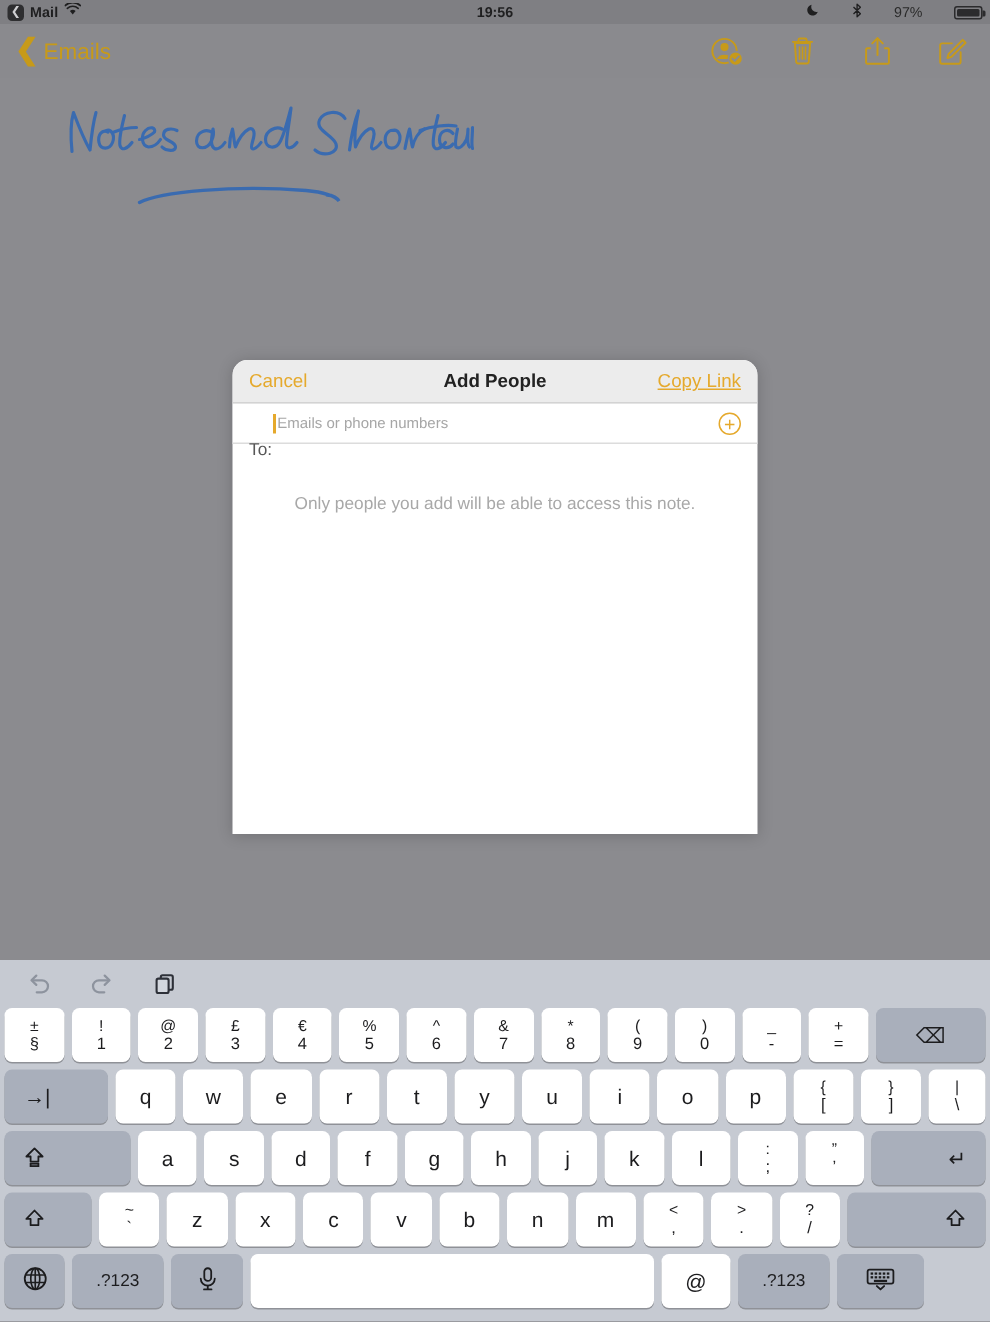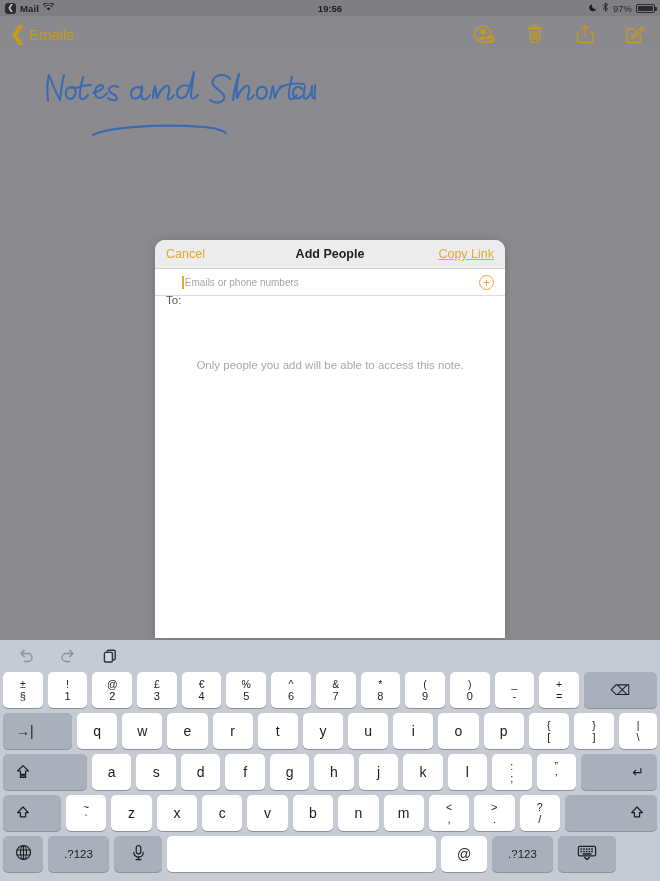--- a/index.html
+++ b/index.html
@@ -25,21 +25,21 @@
     display:flex; align-items:center; justify-content:center;
     color:#cfcfd2; font-size:8px; line-height:1;
   }
   .sb-app { font-size:9.5px; color:#1f1f20; font-weight:600; letter-spacing:.1px;}
   .sb-wifi { display:inline-block; }
   .sb-center {
     position:absolute; left:0; right:0; text-align:center;
     font-size:9.5px; color:#1f1f20; font-weight:600;
   }
   .sb-right {
-    margin-left:auto; display:flex; align-items:center; gap:4px; padding-right:5px;
+    margin-left:auto; display:flex; align-items:center; gap:21px; padding-right:5px;
     position:relative; z-index:2;
   }
   .sb-batt {
     width:19px; height:9px; border:1px solid #2b2b2d; border-radius:2px;
     position:relative; padding:1px;
   }
   .sb-batt::after{
     content:""; position:absolute; right:-3px; top:2.5px;
     width:2px; height:3.5px; background:#2b2b2d; border-radius:0 1px 1px 0;
   }
@@ -60,21 +60,21 @@
   .nav-actions { margin-left:auto; display:flex; align-items:center; gap:28px; }
   .nav-ico { width:22px; height:22px; color:#c79a19; display:block; }
 
   
   .note-canvas { position:absolute; left:0; top:52px; width:660px; height:580px; }
   .ink { position:absolute; left:36px; top:3px; }
 
   
   .modal {
     position:absolute; left:155px; top:240px;
-    width:350px; height:398px;
+    width:350px; height:316px;
     background:#fff;
     border-radius:10px 10px 0 0;
     overflow:hidden;
     box-shadow:0 1px 10px rgba(0,0,0,0.18);
   }
   .modal-header {
     height:29px; background:#ececec;
     display:flex; align-items:center; padding:0 11px;
     position:relative;
     border-bottom:0.5px solid #d3d3d3;
@@ -97,21 +97,21 @@
   }
   .to-ph { font-size:10px; color:#a6a6a6; margin-left:1px; }
   .plus-btn {
     margin-left:auto; width:15px; height:15px; border-radius:50%;
     border:1.2px solid #e5a92c; color:#e5a92c;
     display:flex; align-items:center; justify-content:center;
     font-size:13px; line-height:1;
   }
   .modal-note {
     text-align:center; font-size:11.5px; color:#a8a8a8;
-    margin-top:63px;
+    margin-top:34px;
   }
 
   
   .keyboard {
     position:absolute; left:0; bottom:0; width:660px; height:241px;
     background:#c6cad2;
     padding:0 3px 3px 3px;
   }
   .kb-toolbar { height:32px; display:flex; align-items:center; padding-left:14px; gap:24px; }
   .tb-ico { width:18px; height:18px; display:block; }

